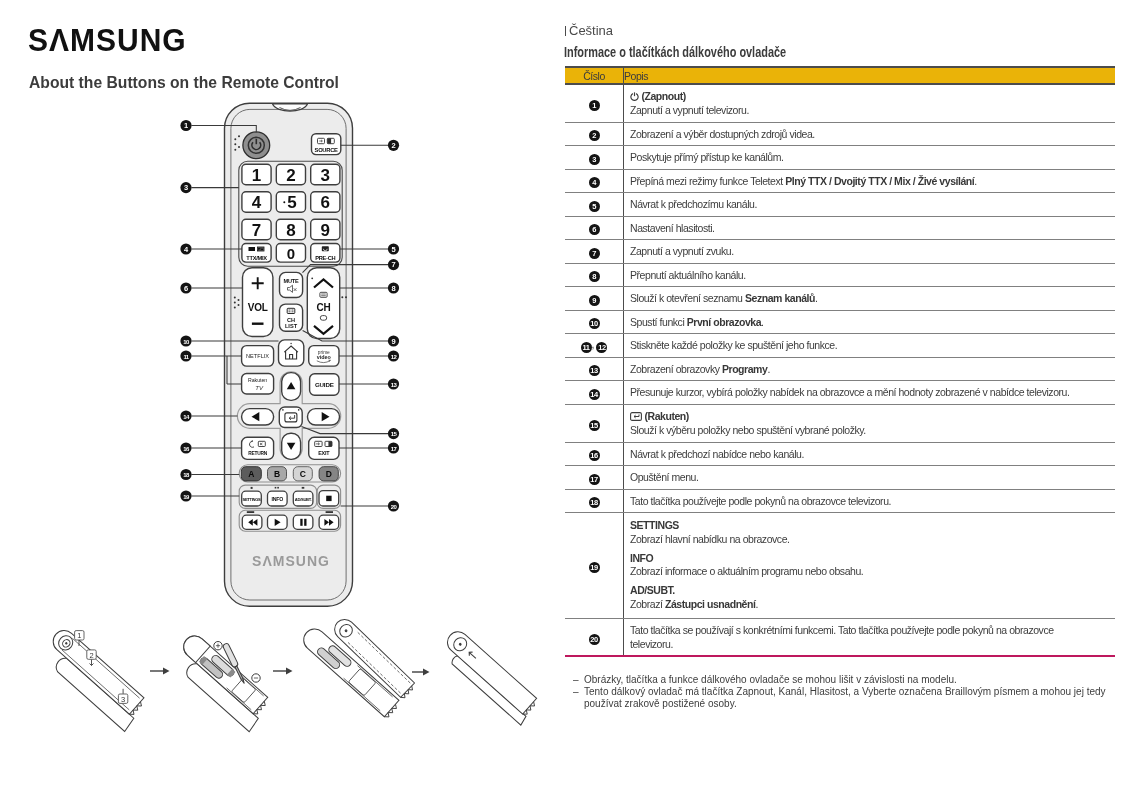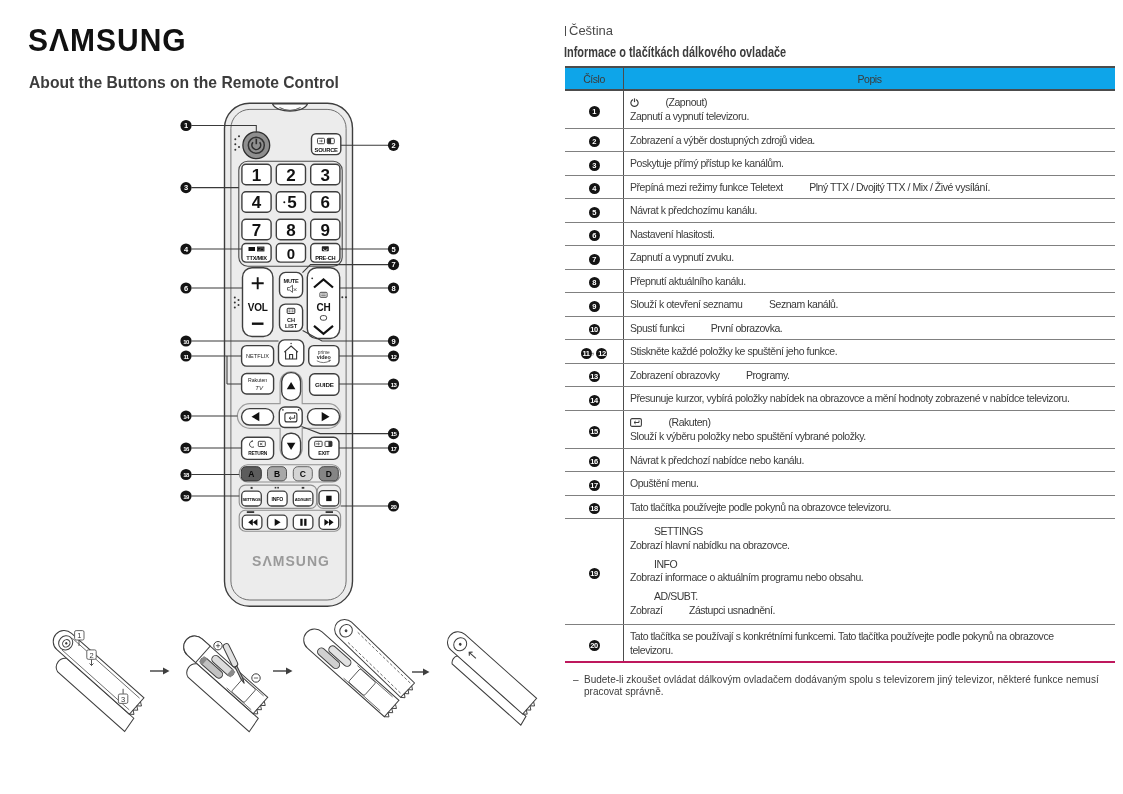--- a/index.html
+++ b/index.html
@@ -8,29 +8,29 @@
   letter-spacing:1px;transform:scale(1.0,1.02);transform-origin:left top;white-space:nowrap;}
 .title{position:absolute;left:29px;top:73px;font-size:16.5px;font-weight:bold;color:#3c3c3c;transform:scale(0.95,1);transform-origin:left top;white-space:nowrap;}
 .lang{position:absolute;left:565px;top:23px;font-size:13px;color:#4a4a4a;}
 .lang .bar{display:inline-block;width:1px;height:10px;background:#4a4a4a;margin-right:3px;vertical-align:-1px;}
 .head2{position:absolute;left:564px;top:44px;font-size:14px;font-weight:bold;color:#3c3c3c;transform:scale(0.78,1);transform-origin:left top;white-space:nowrap;}
 table.t{position:absolute;left:565px;top:66px;width:550px;border-collapse:collapse;table-layout:fixed;
   font-size:10.5px;color:#3d3d3d;letter-spacing:-0.45px;}
 table.t td,table.t th{padding:0;vertical-align:middle;}
 table.t .c1{width:58px;text-align:center;}
 table.t .c2{padding-left:6px;padding-right:4px;line-height:14.5px;}
-tr.hd{height:23px;background:#0ea5e9;}
-tr.hd td{border-top:2px solid #4c4c4c;border-bottom:2px solid #4c4c4c;text-align:center;font-size:10.5px;color:#3c3c3c;}
+tr.hd{height:17px;background:#eab308;}
+tr.hd td{border-top:2px solid #4c4c4c;border-bottom:2px solid #4c4c4c;text-align:left;font-size:10.5px;color:#3c3c3c;}
 tr.r{height:23.5px;}
 tr.r td{border-bottom:1px solid #808080;}
 tr.r2{height:38px;}
 tr.r2 td{border-bottom:1px solid #808080;}
 tr.last td{border-bottom:2px solid #be185d;}
 td.c2v{border-left:1px solid #4c4c4c;}
-b{font-weight:normal;color:#383838;margin-left:24px;}
+b{font-weight:bold;color:#383838;}
 .n{display:inline-block;width:11px;height:11px;border-radius:50%;background:#141414;color:#fff;
   font-size:7.5px;font-weight:bold;line-height:11px;text-align:center;vertical-align:-2px;letter-spacing:-0.5px;}
 .notes{position:absolute;left:565px;top:674px;width:552px;font-size:10px;line-height:11.8px;color:#3d3d3d;}
 .notes .it{position:relative;padding-left:19px;}
 .notes .it:before{content:"–";position:absolute;left:8px;top:0;}
 .setb p{margin:0 0 5px 0;}
 .setb p:last-child{margin:0;}
 svg.left{position:absolute;left:0;top:0;}
 </style></head>
 <body>
@@ -129,21 +129,22 @@
     </td>
         </tr>
     <tr class="r2 last">
           <td class="c1"><span class="n">20</span></td>
           <td class="c2 c2v">Tato tlačítka se používají s konkrétními funkcemi. Tato tlačítka používejte podle pokynů na obrazovce<br>televizoru.</td>
         </tr>
   </tbody>
     </table>
 
   <div class="notes">
-    <div class="it">Budete-li zkoušet ovládat dálkovým ovladačem dodávaným spolu s televizorem jiný televizor, některé funkce nemusí<br>pracovat správně.</div>
+    <div class="it">Obrázky, tlačítka a funkce dálkového ovladače se mohou lišit v závislosti na modelu.</div>
+    <div class="it">Tento dálkový ovladač má tlačítka Zapnout, Kanál, Hlasitost, a Vyberte označena Braillovým písmem a mohou jej tedy<br>používat zrakově postižené osoby.</div>
   </div>
 
   <svg class="left" width="560" height="794" viewBox="0 0 560 794">
 
   <rect x="224.5" y="103.2" width="128" height="503" rx="25" fill="#ececec" stroke="#3e3e3e" stroke-width="1.4"></rect>
   <rect x="230.9" y="109.4" width="115.2" height="490.6" rx="19" fill="none" stroke="#6f6f6f" stroke-width="1"></rect>
   <path d="M272.5,104 C277,113.5 303,113.5 307.5,104 Z" fill="#fdfdfd" stroke="#3e3e3e" stroke-width="1.2"></path>
   <path d="M279.5,107.5 Q290,113.2 300.5,107.5" fill="none" stroke="#3e3e3e" stroke-width="0.9"></path>
 
   <circle cx="256.3" cy="145.3" r="13.4" fill="#8f8f8f" stroke="#2e2e2e" stroke-width="1.3"></circle>

